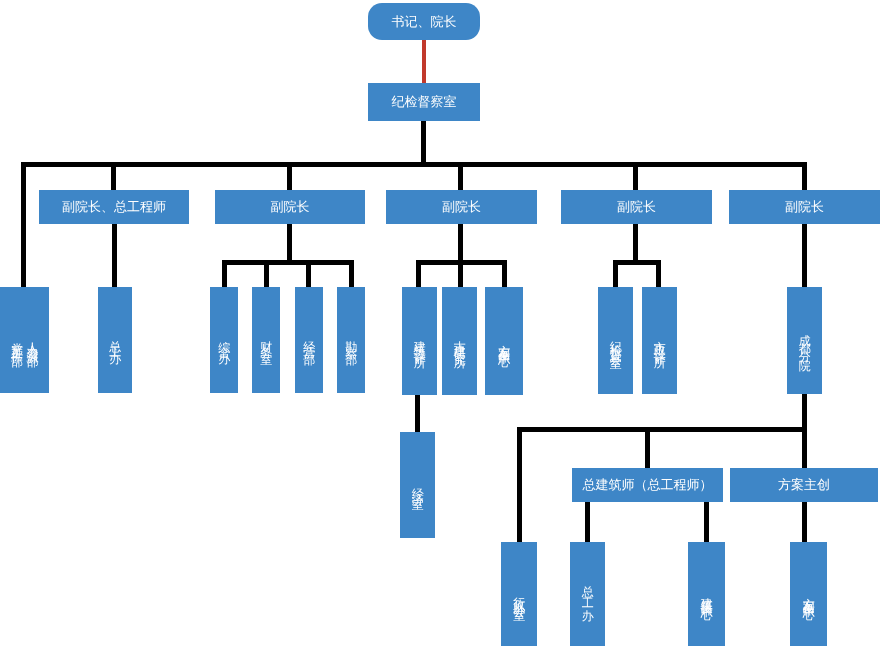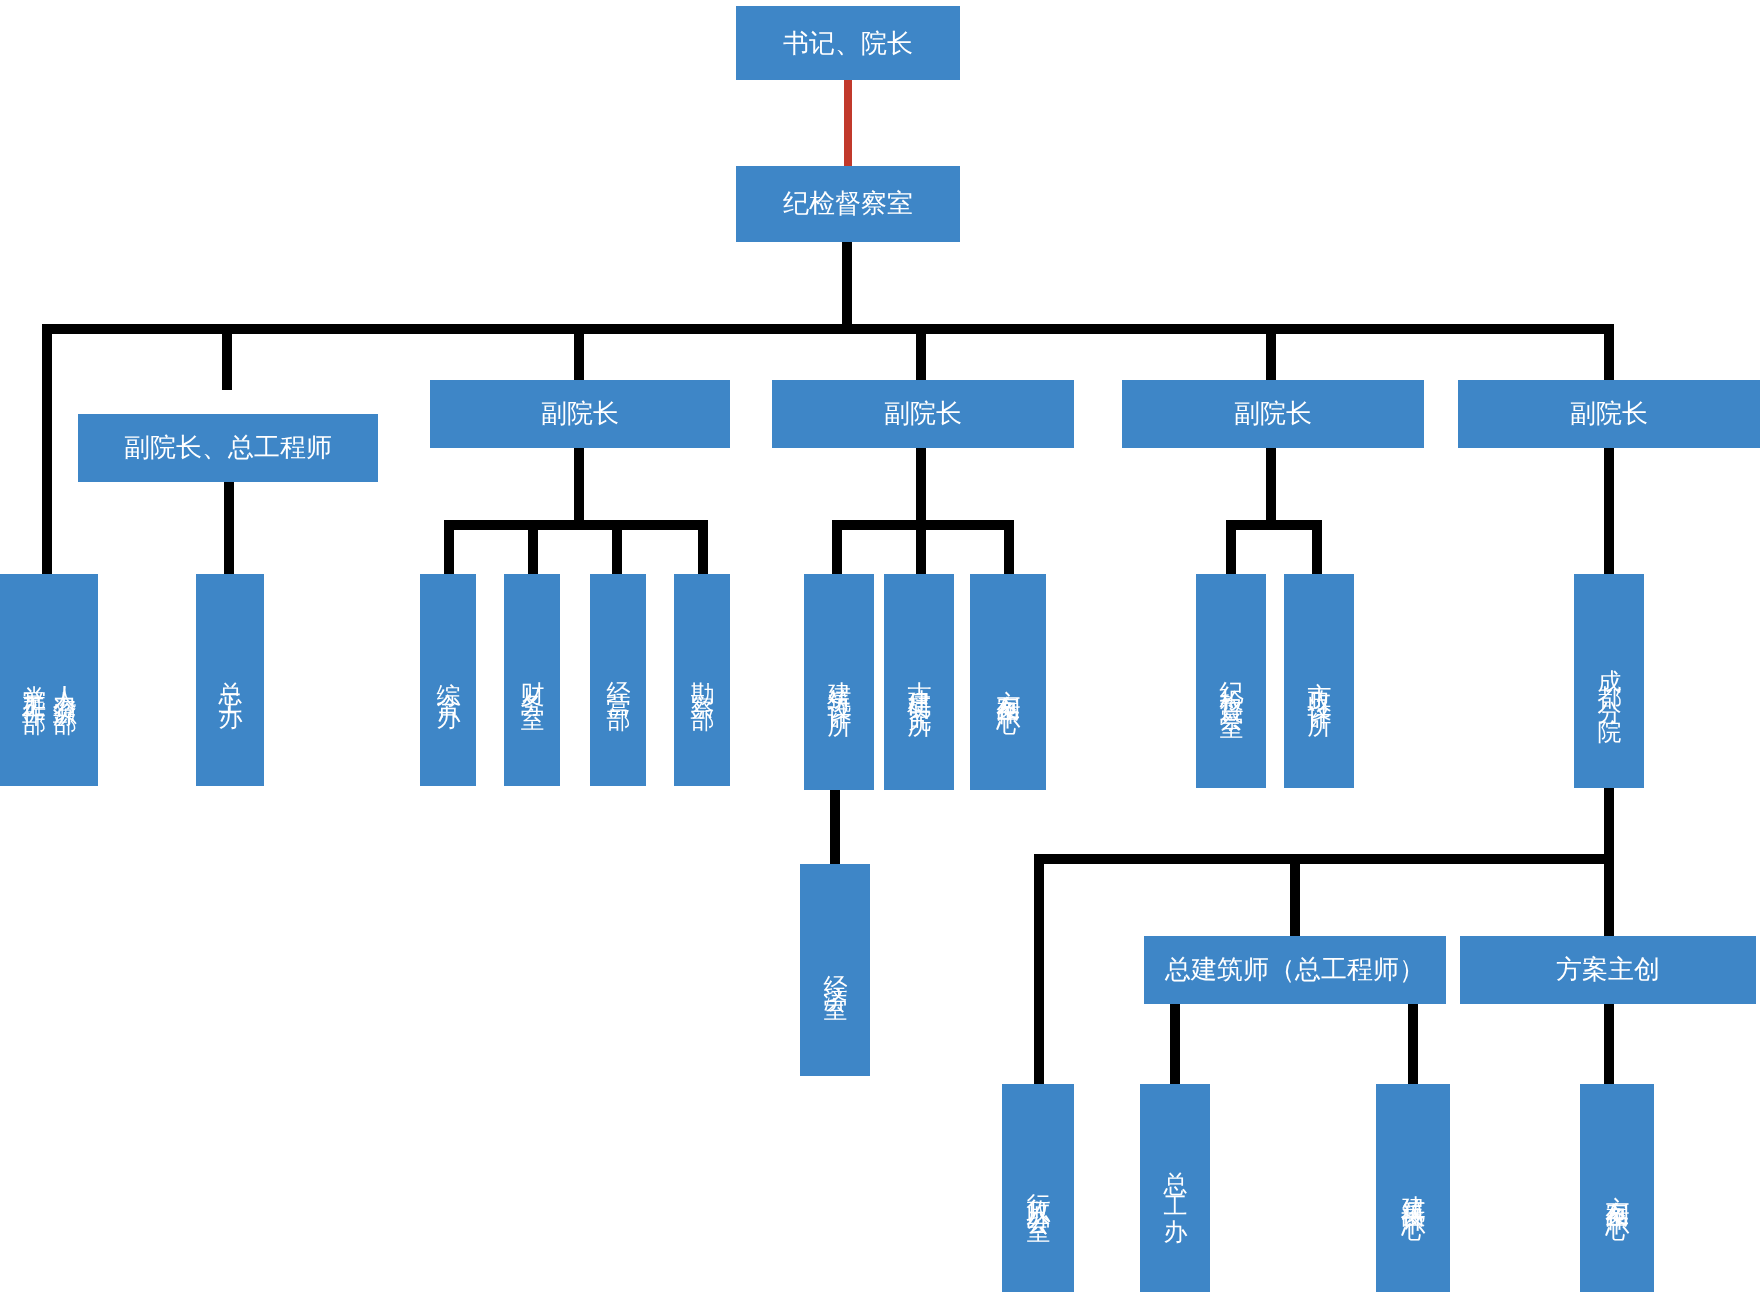--- a/index.html
+++ b/index.html
@@ -83,24 +83,24 @@
   <div class="cline" style="left:517px;top:427px;width:290px;height:5px;"></div>
   <div class="cline" style="left:517px;top:427px;width:5px;height:115px;"></div>
   <div class="cline" style="left:645px;top:427px;width:5px;height:41px;"></div>
   <div class="cline" style="left:802px;top:427px;width:5px;height:41px;"></div>
 
   <div class="cline" style="left:585px;top:502px;width:5px;height:40px;"></div>
   <div class="cline" style="left:704px;top:502px;width:5px;height:40px;"></div>
 
   <div class="cline" style="left:802px;top:502px;width:5px;height:40px;"></div>
 
-  <div class="node h" style="left:368px;top:3px;width:112px;height:37px;">书记、院长</div>
+  <div class="node h" style="left:368px;top:3px;width:112px;height:37px;border-radius:14px;">书记、院长</div>
   <div class="node h" style="left:368px;top:83px;width:112px;height:38px;">纪检督察室</div>
 
-  <div class="node h" style="left:39px;top:190px;width:150px;height:34px;margin-top:17px;">副院长、总工程师</div>
+  <div class="node h" style="left:39px;top:190px;width:150px;height:34px;">副院长、总工程师</div>
   <div class="node h" style="left:215px;top:190px;width:150px;height:34px;">副院长</div>
   <div class="node h" style="left:386px;top:190px;width:151px;height:34px;">副院长</div>
   <div class="node h" style="left:561px;top:190px;width:151px;height:34px;">副院长</div>
   <div class="node h" style="left:729px;top:190px;width:151px;height:34px;">副院长</div>
 
   <div class="node dual" style="left:0px;top:287px;width:49px;height:106px;">
     <span>党群工作部</span>
     <span>人力资源部</span>
   </div>
   <div class="node v" style="left:98px;top:287px;width:34px;height:106px;letter-spacing:6px;">总工办</div>

